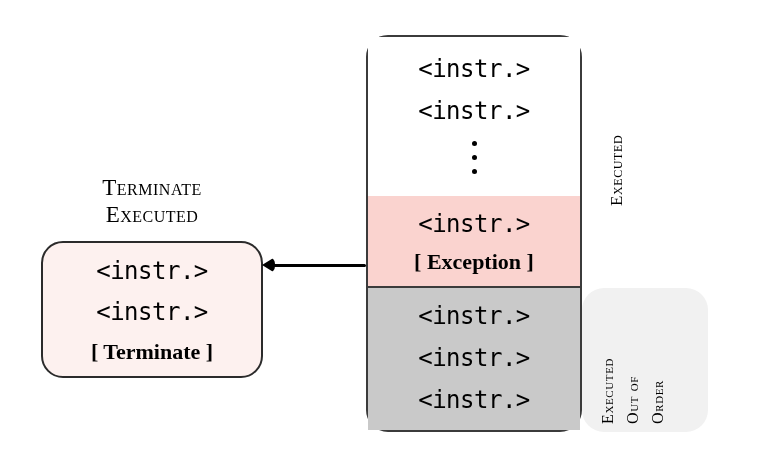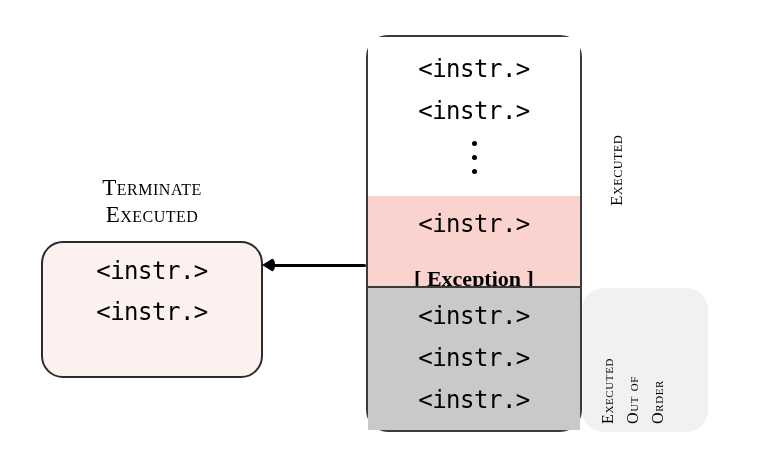--- a/index.html
+++ b/index.html
@@ -179,21 +179,21 @@
     <div class="row mono-instr" style="top:62px;">&lt;instr.&gt;</div>
     <div id="ellipsis">
       <i></i>
         <i></i>
         <i></i>
     </div>
   </div>
 
   <div class="band" id="band-exception">
     <div class="row mono-instr" style="top:16px;">&lt;instr.&gt;</div>
-    <div class="row bold-serif" style="top:72px;">[ Exception ]</div>
+    <div class="row bold-serif" style="top:55px;">[ Exception ]</div>
   </div>
 
   <div class="band" id="band-ooo">
     <div class="row mono-instr" style="top:16px;">&lt;instr.&gt;</div>
     <div class="row mono-instr" style="top:58px;">&lt;instr.&gt;</div>
     <div class="row mono-instr" style="top:100px;">&lt;instr.&gt;</div>
   </div>
 </div>
 
 <div class="abs vlabel" id="label-executed">Executed</div>
@@ -205,16 +205,17 @@
 </div>
 
 <div class="abs" id="handler-title">
   <div>Terminate</div>
   <div>Executed</div>
 </div>
 
 <div class="abs" id="handler-box">
   <div class="row mono-instr" style="top:16px;">&lt;instr.&gt;</div>
   <div class="row mono-instr" style="top:57px;">&lt;instr.&gt;</div>
+  <div class="row bold-serif" style="top:98px;">[ Terminate ]</div>
 </div>
 
 <div class="abs" id="arrow-line"></div>
 <div class="abs" id="arrow-head"></div>
 
 </body></html>

